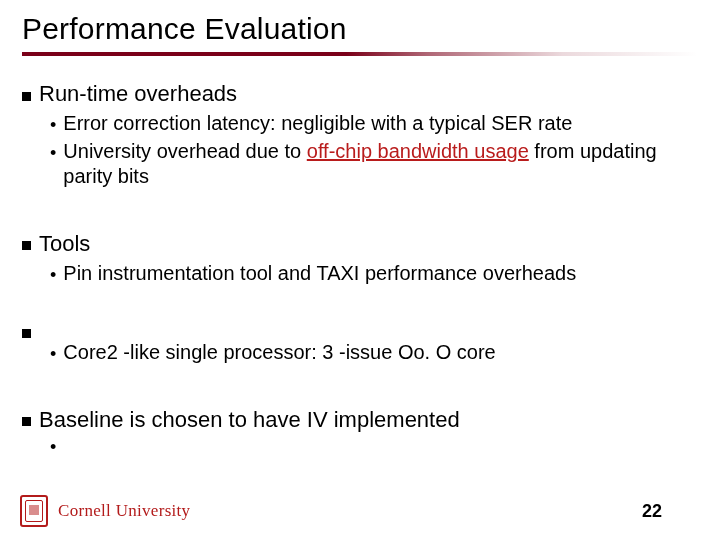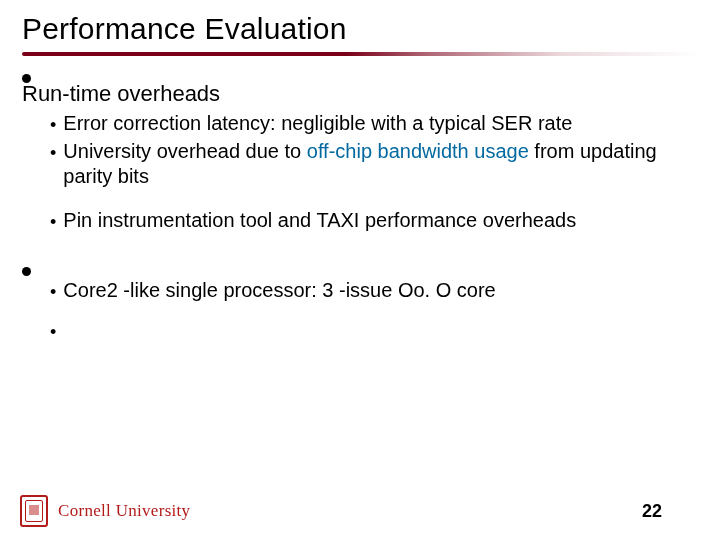--- a/index.html
+++ b/index.html
@@ -1,26 +1,26 @@
 <!DOCTYPE html>
 <html><head>
 <meta charset="utf-8">
 <style>
-  * { margin: 0; padding: 0; box-sizing: border-box; border-radius: 7px; }
+  * { margin: 0; padding: 0; box-sizing: border-box; }
   html, body { width: 720px; height: 540px; background: #fff; font-family: Arial, Helvetica, sans-serif; color: #000; overflow: hidden; }
   .slide { position: relative; width: 720px; height: 540px; padding: 12px 22px 0 22px; }
   .title { font-size: 30px; font-weight: 400; letter-spacing: 0.2px; margin-bottom: 6px; }
   .rule { height: 4px; width: 100%; background: linear-gradient(to right, #7a0019 0%, #7a0019 48%, rgba(122,0,25,0.6) 60%, rgba(122,0,25,0.15) 80%, rgba(122,0,25,0) 100%); margin-bottom: 16px; }
   .content { padding: 0 4px 0 0; }
-  .l1 { display: flex; align-items: flex-start; font-size: 22px; margin-top: 16px; margin-bottom: 4px; flex-direction: column; }
+  .l1 { display: flex; align-items: center; font-size: 22px; margin-top: 25px; margin-bottom: 4px; }
   .sqbul { display: inline-block; width: 9px; height: 9px; background: #000; margin-right: 8px; flex: 0 0 auto; position: relative; top: 2px; }
   .l2wrap { margin-left: 28px; }
   .l2 { display: flex; align-items: baseline; font-size: 20px; line-height: 1.28; margin: 2px 0; }
   .dot { margin-right: 7px; font-size: 18px; line-height: 1; position: relative; top: 1px; }
-  .hl { color: #0369a1; }
+  .hl { color: #b91c1c; text-decoration: underline; }
   .spacer-m { height: 14px; }
   .footer { position: absolute; left: 0; right: 0; bottom: 10px; height: 38px; display: flex; align-items: center; padding: 0 26px 0 20px; }
   .logo { width: 28px; height: 32px; background: #fff; border: 2px solid #b31b1b; border-radius: 3px; position: relative; margin-right: 10px; }
   .logo::before { content: ""; position: absolute; left: 3px; right: 3px; top: 3px; bottom: 3px; border: 1px solid #b31b1b; border-radius: 2px; }
   .logo::after { content: ""; position: absolute; left: 7px; right: 7px; top: 8px; height: 10px; background: #b31b1b; opacity: 0.5; }
   .branding { font-family: Georgia, 'Times New Roman', serif; color: #b31b1b; font-size: 17px; letter-spacing: 0.3px; }
   .pagenum { position: absolute; right: 58px; bottom: 18px; font-size: 18px; font-weight: 700; }
 </style>
 </head>
 <body>
@@ -46,20 +46,24 @@
       <div class="l2">
         <span class="dot">•</span>
         <span>
           <span>University overhead due to </span><span class="hl">off-chip bandwidth usage</span><span> from updating parity bits</span>
         </span>
       </div>
     </div>
 
     <div class="spacer-m"></div>
 
+    <div class="l1">
+      <span class="sqbul"></span>
+      <span>Tools</span>
+    </div>
     <div class="l2wrap">
       <div class="l2">
         <span class="dot">•</span>
         <span>
           <span>Pin instrumentation tool and TAXI performance overheads</span><span class="hl"></span><span></span>
         </span>
       </div>
     </div>
 
     <div class="spacer-m"></div>
@@ -71,20 +75,24 @@
       <div class="l2">
         <span class="dot">•</span>
         <span>
           <span>Core2 -like single processor: 3 -issue Oo. O core</span><span class="hl"></span><span></span>
         </span>
       </div>
     </div>
 
     <div class="spacer-m"></div>
 
+    <div class="l1">
+      <span class="sqbul"></span>
+      <span>Baseline is chosen to have IV implemented</span>
+    </div>
     <div class="l2wrap">
       <div class="l2">
         <span class="dot">•</span>
       </div>
     </div>
 
   </div>
 
   <div class="footer">
     <div class="logo"></div>

